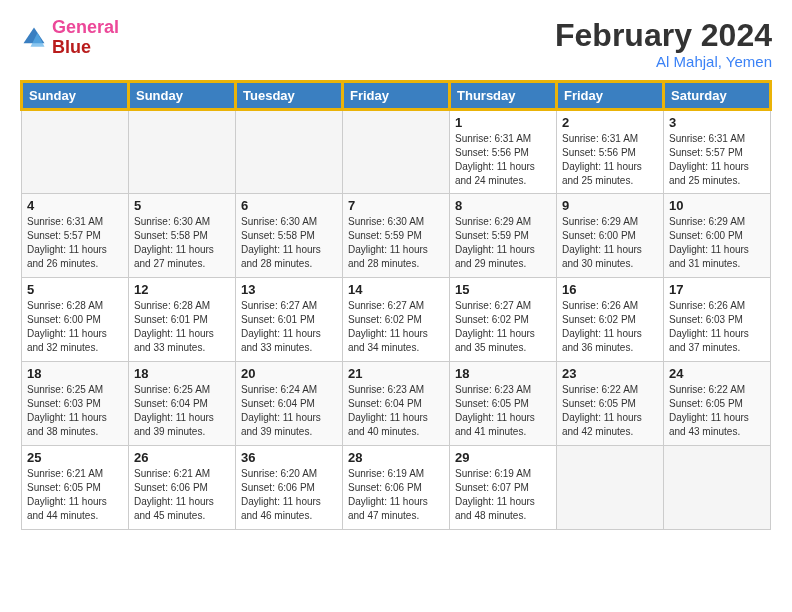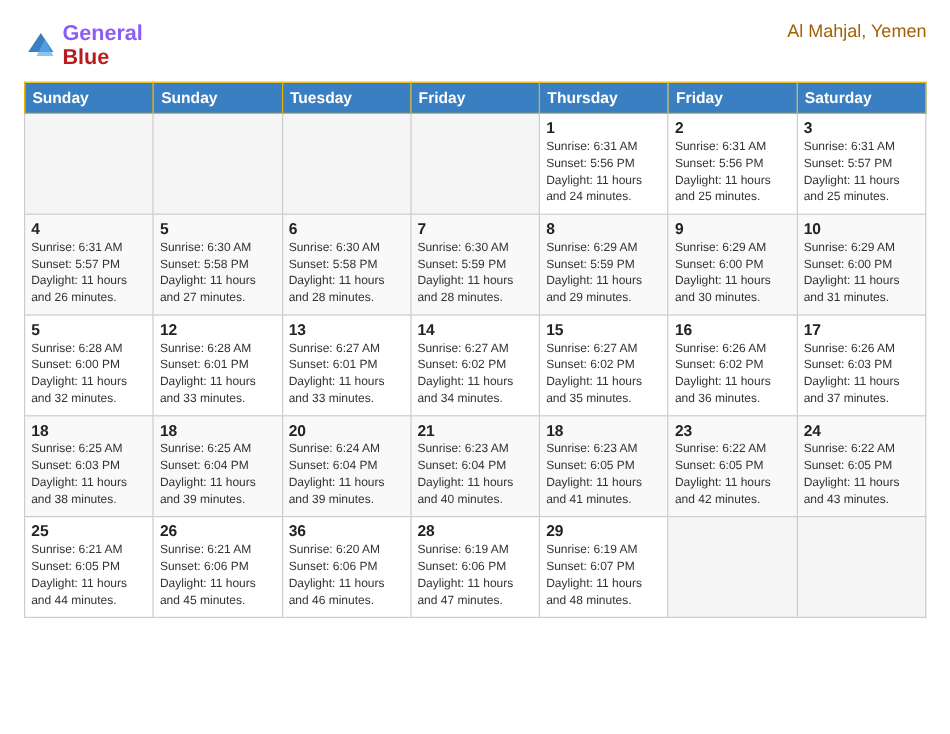--- a/index.html
+++ b/index.html
@@ -21,21 +21,21 @@
       margin-bottom: 10px;
     }
     .logo {
       display: flex;
       align-items: center;
       gap: 4px;
     }
     .logo-text-general {
       font-size: 18px;
       font-weight: bold;
-      color: #8b5cf6;
+      color: #ec4899;
       line-height: 1.1;
     }
     .logo-text-blue {
       font-size: 18px;
       font-weight: bold;
       color: #b91c1c;
       line-height: 1.1;
     }
     .logo-icon {
       width: 28px;
@@ -45,34 +45,34 @@
       text-align: right;
     }
     .month-title {
       font-size: 32px;
       font-weight: bold;
       color: #333;
       line-height: 1.1;
     }
     .location-title {
       font-size: 15px;
-      color: #a16207;
+      color: #3b82f6;
     }
     .calendar-table {
       width: 100%;
       border-collapse: collapse;
       table-layout: fixed;
     }
     .calendar-table thead th {
       background-color: #3a7fc1;
       color: #fff;
       font-size: 13px;
       font-weight: bold;
       padding: 5px 6px;
-      border: 1px solid #eab308;
+      border: 3px solid #eab308;
       text-align: left;
     }
     .calendar-table tbody td {
       border: 1px solid #ccc;
       vertical-align: top;
       padding: 4px 5px;
       font-size: 10.5px;
       color: #333;
       background: #fff;
       height: 84px;
@@ -115,20 +115,21 @@
           <polygon points="16,4 28,22 4,22" fill="#3a7fc1"></polygon>
           <polygon points="20,10 28,26 12,26" fill="#5aaee8" opacity="0.7"></polygon>
         </svg>
         <div>
           <span class="logo-text-general">General</span><br>
           <span class="logo-text-blue">Blue</span>
         </div>
       </div>
     </div>
     <div class="title-block">
+      <div class="month-title">February 2024</div>
       <div class="location-title">Al Mahjal, Yemen</div>
     </div>
   </div>
 
   <table class="calendar-table">
     <thead>
       <tr>
 
       <th>Sunday</th>
           <th>Sunday</th>

